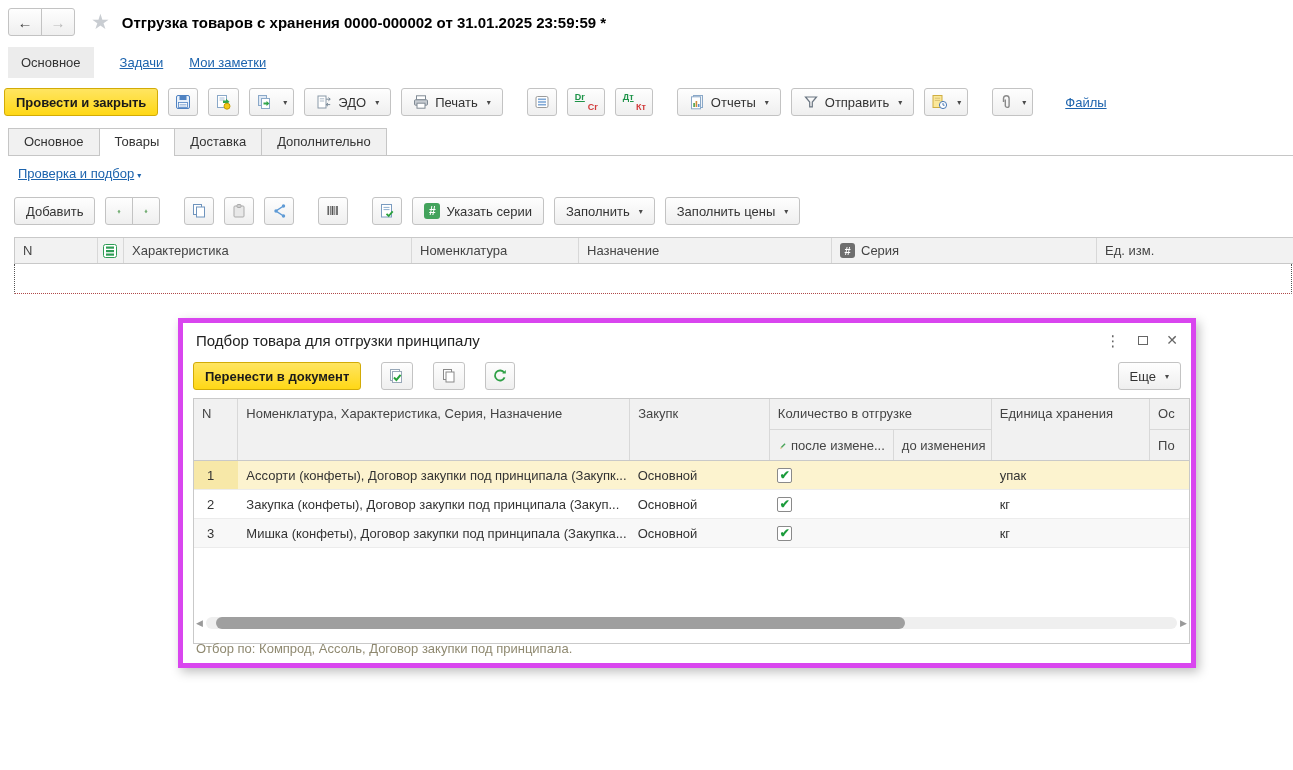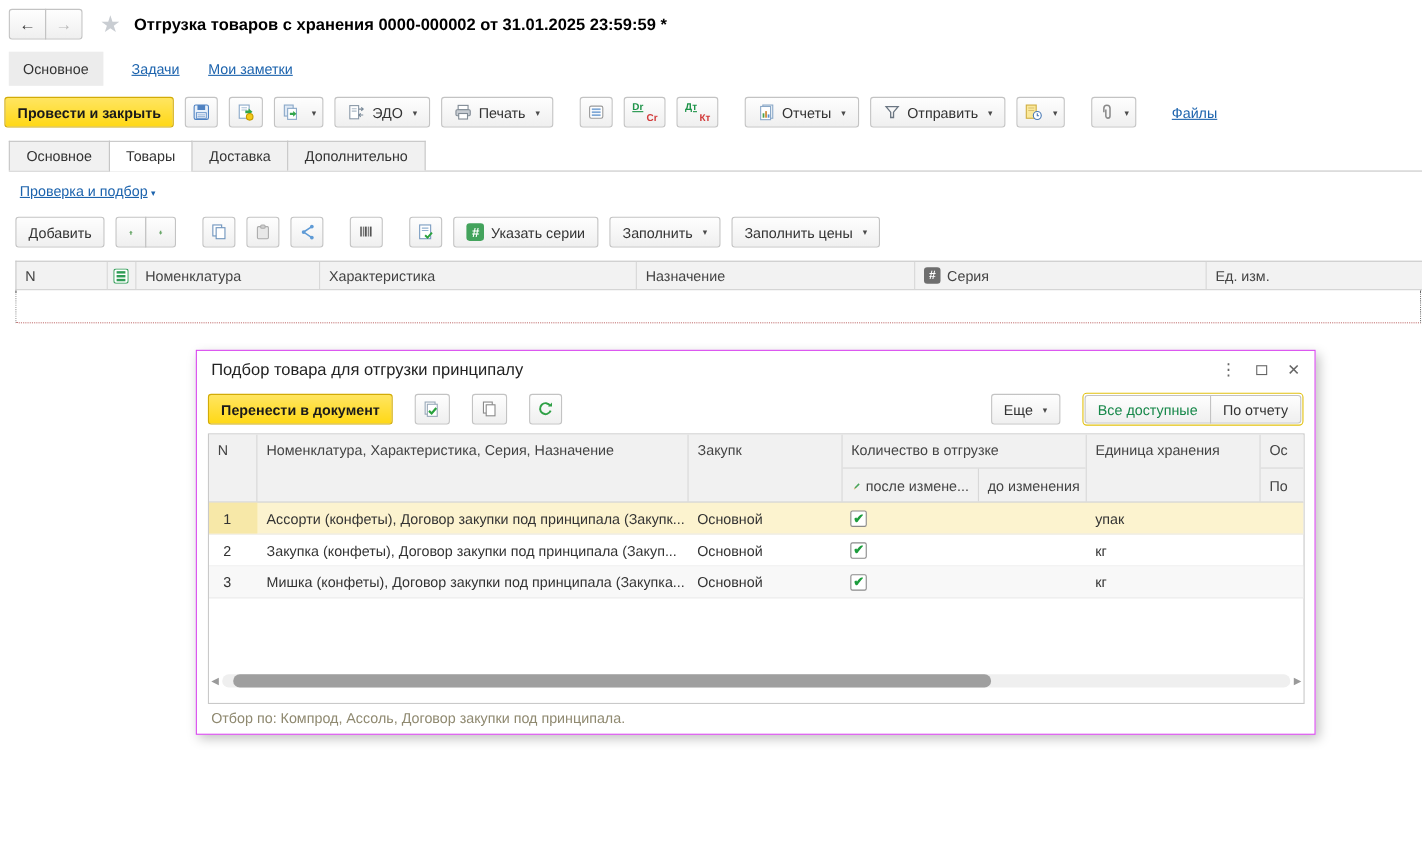--- a/index.html
+++ b/index.html
@@ -74,21 +74,21 @@
 
   
   .main-thead { position:absolute; top:237px; left:14px; right:0; height:27px; display:flex;
     background:#f2f2f2; border:1px solid #c9c9c9; border-right:none; }
   .mth { display:flex; align-items:center; gap:6px; padding:0 8px; border-right:1px solid #d8d8d8; color:#444; overflow:hidden; white-space:nowrap; }
   .empty-row { position:absolute; top:264px; left:14px; right:1px; height:30px; background:#fff;
     border:1px dotted #555; border-top:none; border-bottom:1px dotted #b04848; }
 
   
   .modal { position:absolute; left:178px; top:318px; width:1018px; height:350px;
-    background:#fff; border:1px solid #d946ef; box-shadow:3px 4px 10px rgba(0,0,0,0.25); }
+    background:#fff; border:5px solid #d946ef; box-shadow:3px 4px 10px rgba(0,0,0,0.25); }
   .modal-title-bar { height:34px; display:flex; align-items:center; padding:0 13px; }
   .modal-title { font-size:15px; color:#222; }
   .modal-win-controls { margin-left:auto; display:flex; align-items:center; gap:18px; color:#666; }
   .kebab { font-size:15px; letter-spacing:0; cursor:pointer; line-height:1; }
   .maxbox { width:10px; height:9px; border:1.5px solid #666; display:inline-block; cursor:pointer; }
   .closex { font-size:14px; cursor:pointer; }
   .modal-toolbar { height:38px; display:flex; align-items:center; padding:0 10px; gap:20px; }
   .spacer { flex:1; }
   .toggle-wrap { display:flex; border:1px solid #e2c10f; border-radius:4px; padding:1px; }
   .toggle-wrap .btn { border-radius:0; margin-left:-1px; height:26px; }
@@ -362,25 +362,25 @@
       <span>N</span>
     </div>
   <div class="mth" style="width:26px; padding:0 5px">
     <svg width="14" height="14" viewBox="0 0 14 14">
         <rect x="0.5" y="0.5" width="13" height="13" rx="2" fill="#fff" stroke="#2e9c55"></rect>
         <rect x="3" y="2.5" width="8" height="2.2" fill="#2e9c55"></rect>
         <rect x="3" y="6" width="8" height="2.2" fill="#2e9c55"></rect>
         <rect x="3" y="9.5" width="8" height="2.2" fill="#2e9c55"></rect>
       </svg>
   </div>
+  <div class="mth" style="width:288px">
+      <span>Характеристика</span>
+    </div>
   <div class="mth" style="width:167px">
       <span>Номенклатура</span>
-    </div>
-  <div class="mth" style="width:288px">
-      <span>Характеристика</span>
     </div>
   <div class="mth" style="width:253px">
       <span>Назначение</span>
     </div>
   <div class="mth" style="width:265px">
     <span class="hash gray">#</span>
     <span>Серия</span>
   </div>
   <div class="mth" style="flex:1; border-right:none">
       <span>Ед. изм.</span>
@@ -420,28 +420,20 @@
       <svg width="16" height="16" viewBox="0 0 16 16">
           <path d="M12.6 9.4 a5 5 0 1 1 -0.4-4.6" fill="none" stroke="#2fa046" stroke-width="1.8"></path>
           <path d="M13.8 2 v3.6 h-3.6 z" fill="#2fa046"></path>
         </svg>
     </button>
     <span class="spacer"></span>
     <button class="btn">
       <span>Еще</span>
       <span class="caret">▾</span>
     </button>
-    <span class="toggle-wrap">
-      <button class="btn toggle-active">
-          <span>Все доступные</span>
-        </button>
-      <button class="btn">
-          <span>По отчету</span>
-        </button>
-    </span>
   </div>
 
   <div class="modal-table">
     <div class="mt-head">
       <div class="mtc w-n"><span>N</span></div>
       <div class="mtc w-name"><span>Номенклатура, Характеристика, Серия, Назначение</span></div>
       <div class="mtc w-wh"><span>Закупк</span></div>
       <div class="mtc w-qty group">
         <div class="mtc-top"><span>Количество в отгрузке</span></div>
         <div class="mtc-sub">

